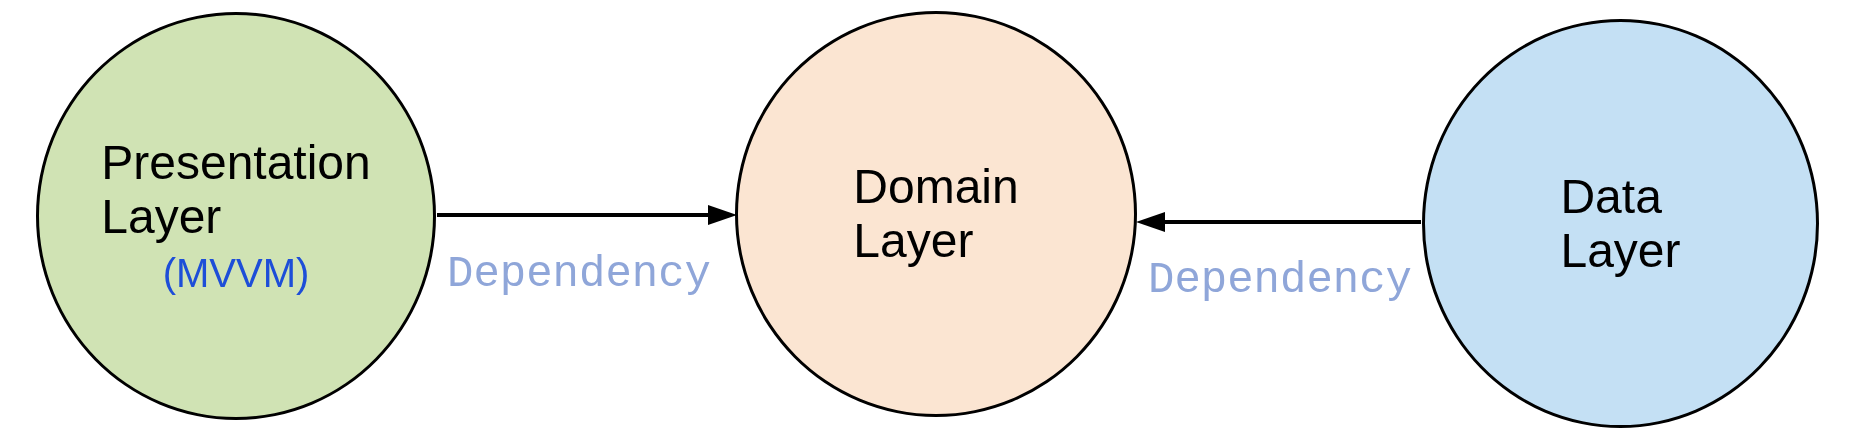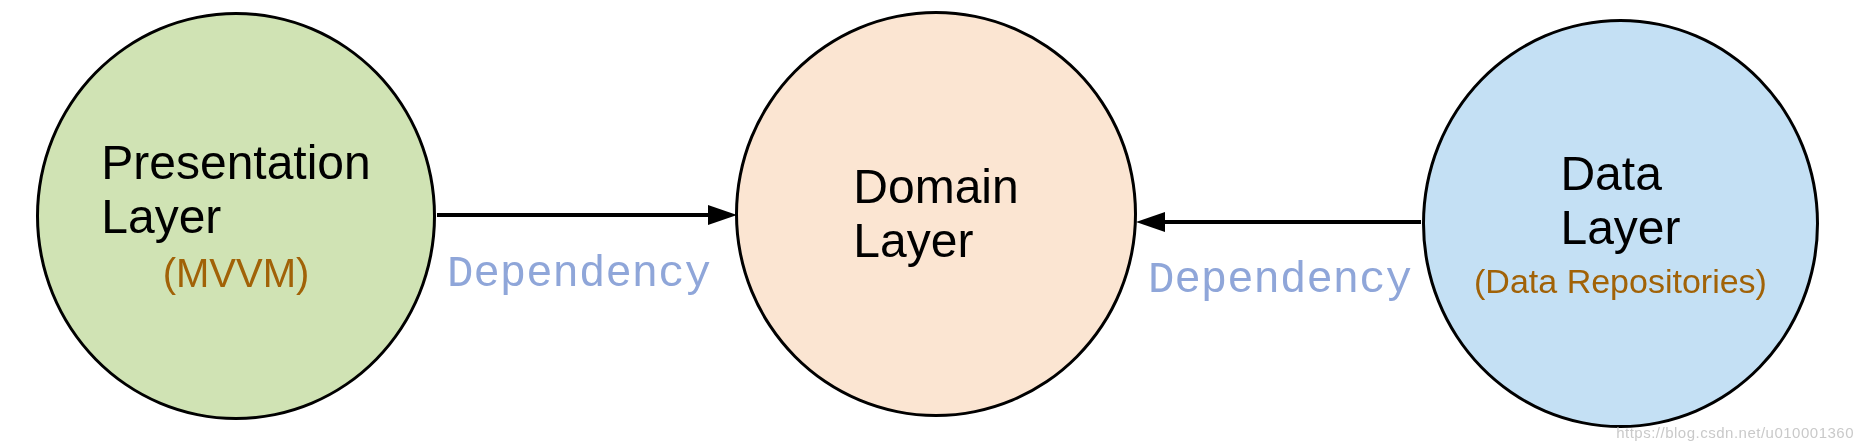--- a/index.html
+++ b/index.html
@@ -32,21 +32,21 @@
   .node-title {
     font-size: 48px;
     line-height: 54px;
     color: #000000;
     white-space: nowrap;
   }
   .node-subtitle {
     font-size: 40px;
     line-height: 46px;
     margin-top: 6px;
-    color: #a16207;
+    color: #1d4ed8;
     white-space: nowrap;
   }
   .node-subtitle.small-sub {
     font-size: 34px;
     line-height: 40px;
   }
   .edge-line {
     position: absolute;
     height: 4px;
     background: #000000;
@@ -106,26 +106,24 @@
       <div>Domain</div>
       <div>Layer</div>
     </div>
   </div>
 
   <div class="node node-data" style="background-color: rgb(196, 224, 244); border-color: rgb(0, 0, 0);">
     <div class="node-title">
       <div>Data</div>
       <div>Layer</div>
     </div>
-    <div class="node-subtitle small-sub">(Data Repositories)</div>
   </div>
 
   <div class="edge-line edge-line-left" style="background-color: rgb(0, 0, 0);"></div>
   <div class="arrowhead arrowhead-right" style="border-left-color: rgb(0, 0, 0);"></div>
   <div class="edge-label edge-label-left" style="color: rgb(143, 166, 217);">Dependency</div>
 
   <div class="edge-line edge-line-right" style="background-color: rgb(0, 0, 0);"></div>
   <div class="arrowhead arrowhead-left" style="border-right-color: rgb(0, 0, 0);"></div>
   <div class="edge-label edge-label-right" style="color: rgb(143, 166, 217);">Dependency</div>
 
-  <div class="watermark">https://blog.csdn.net/u010001360</div>
 
 </div>
 
 </body></html>

